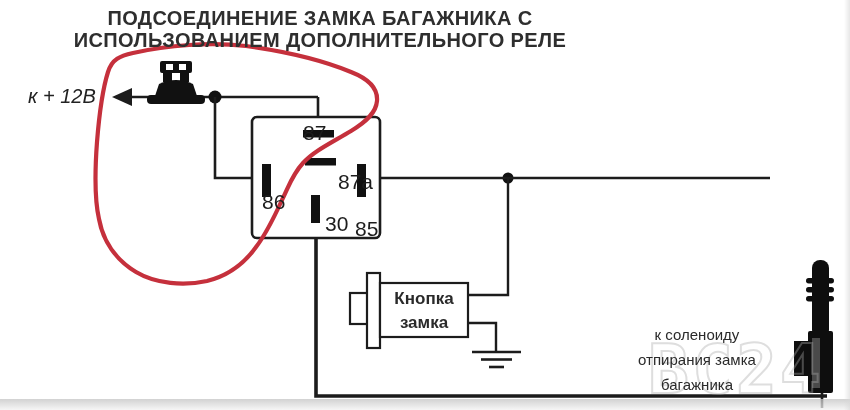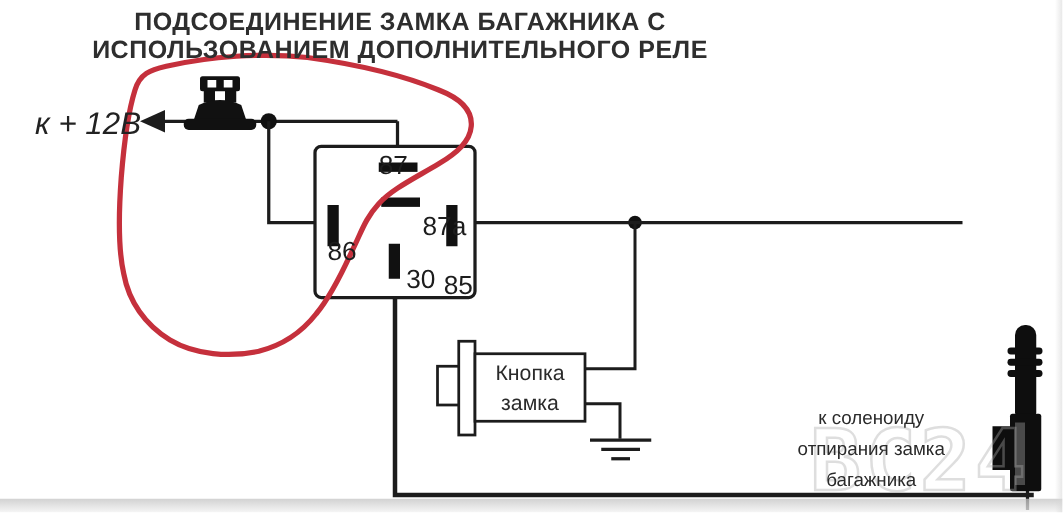--- a/index.html
+++ b/index.html
@@ -10,34 +10,34 @@
   }
   .stage{position:absolute;left:0;top:0;width:850px;height:410px;}
   svg.wires{position:absolute;left:0;top:0;z-index:1;}
   .txt{position:absolute;color:#303030;white-space:pre-line;z-index:3;}
 
   .title{
     left:40px;top:7px;width:560px;text-align:center;
     font-size:20px;font-weight:600;letter-spacing:.4px;line-height:22px;color:#2e2e2e;
   }
   .power-label{
-    left:28px;top:85px;font-size:25px;font-style:italic;font-weight:500;color:#222;
+    left:28px;top:85px;font-size:20px;font-style:italic;font-weight:500;color:#222;
   }
   .alarm-label{
     left:500px;top:143px;width:250px;font-size:19px;font-weight:600;letter-spacing:.6px;color:#2e2e2e;
   }
   .pin{font-size:21px;font-weight:500;color:#1d1d1d;}
   .pin-87 {left:277px;top:121px;margin-left:26px;}
   .pin-87a{left:302px;top:170px;margin-left:36px;}
   .pin-86 {left:262px;top:190px;}
   .pin-85 {left:355px;top:192px;margin-top:25px;}
   .pin-30 {left:325px;top:212px;}
   .button-label{
     left:380px;top:287px;width:88px;text-align:center;
-    font-size:17px;font-weight:400;line-height:24px;color:#2a2a2a;
+    font-size:17px;font-weight:700;line-height:24px;color:#2a2a2a;
   }
   .solenoid-label{
     left:597px;top:322px;width:200px;text-align:center;
     font-size:15px;font-weight:500;line-height:25px;color:#2a2a2a;
   }
   .note{
     left:13px;top:251px;font-size:17px;font-weight:700;line-height:25px;
     color:#c5323e;letter-spacing:.2px;
   }
   .watermark{

